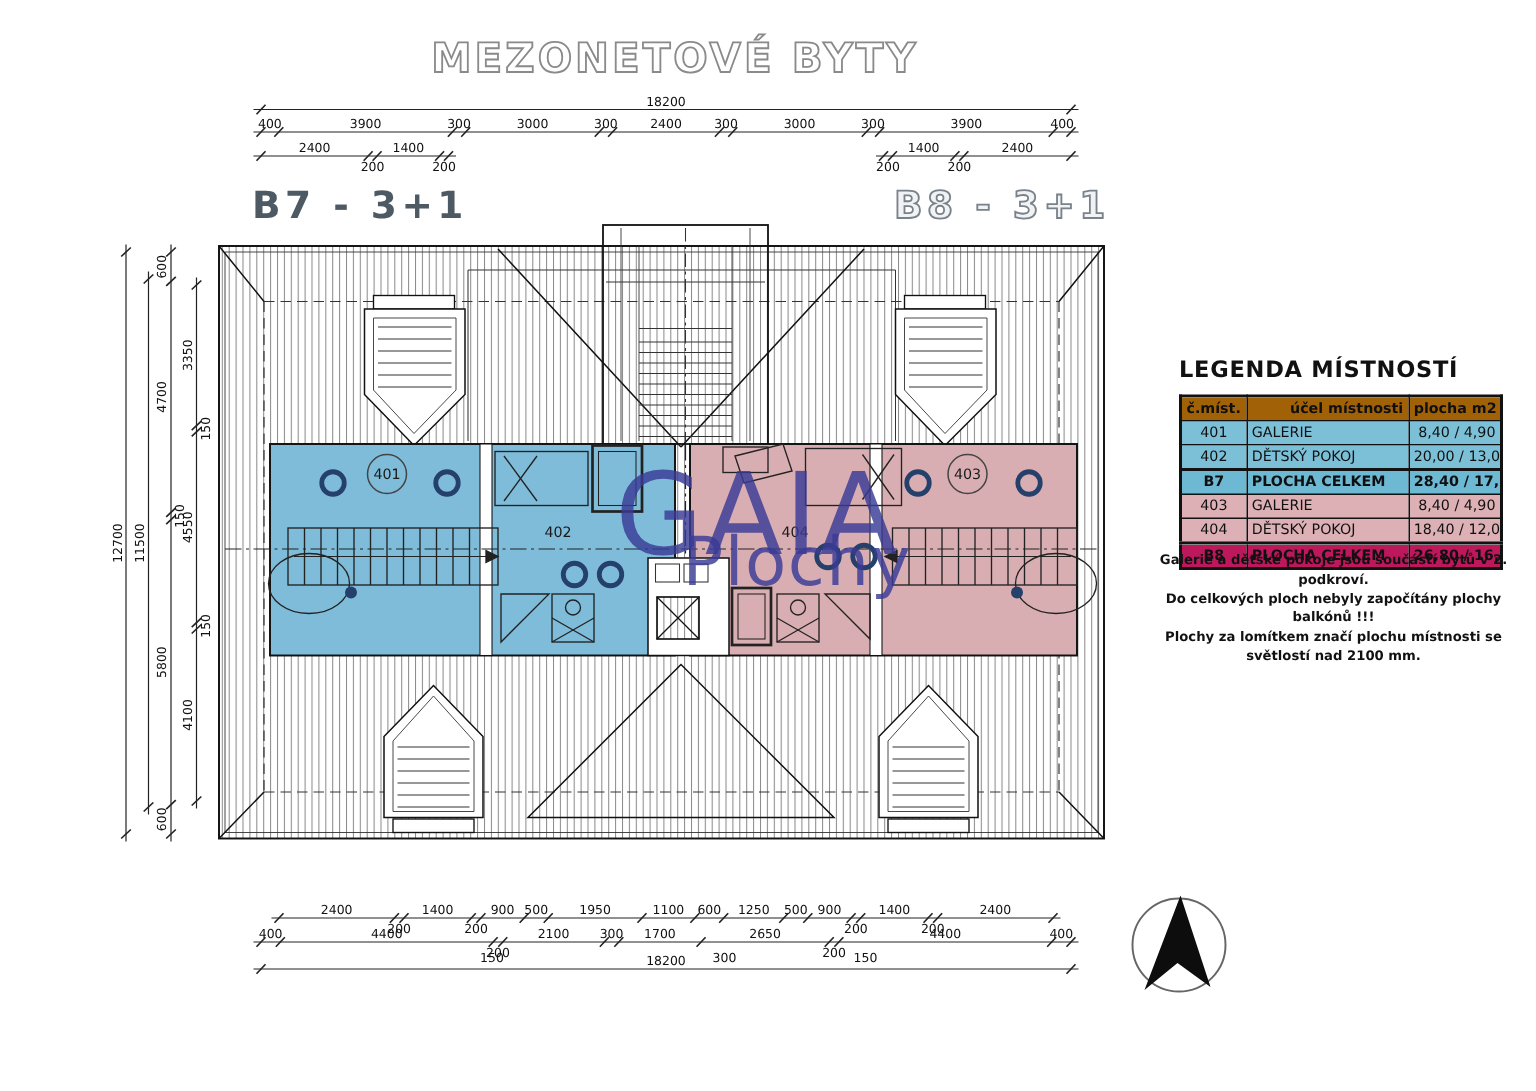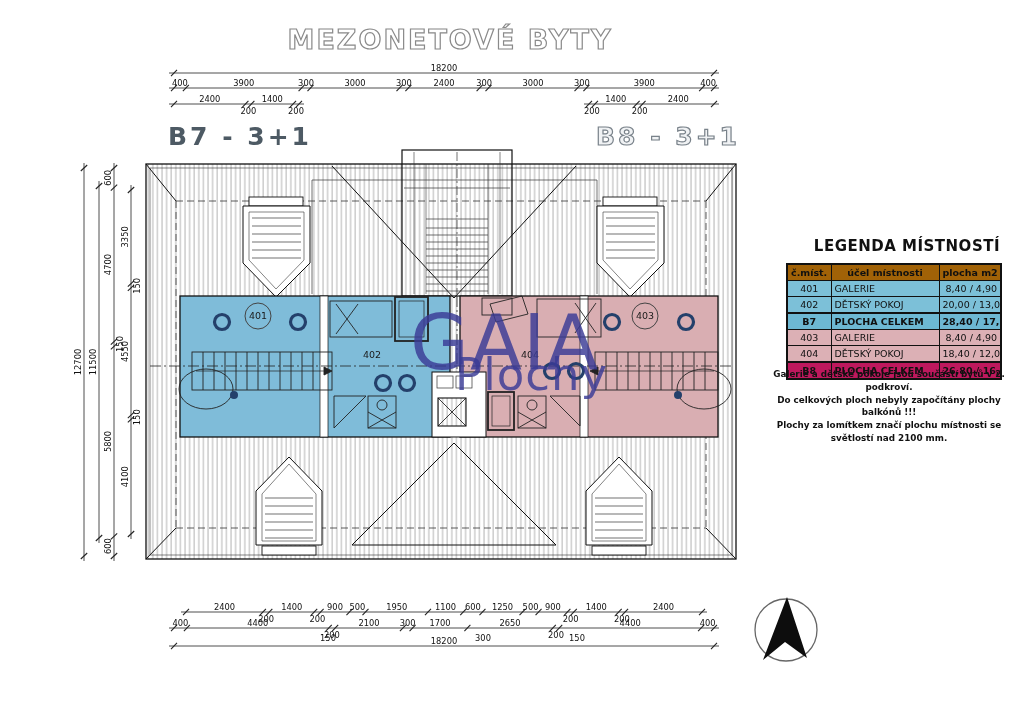--- a/index.html
+++ b/index.html
@@ -9,28 +9,28 @@
   .title-main{position:absolute;left:240px;top:24px;width:420px;text-align:center;
       font-size:27px;font-weight:bold;letter-spacing:2px;color:#fff;
       -webkit-text-stroke:1.2px #8a8a8a;}
   .title-right{position:absolute;left:764px;top:22px;width:254px;text-align:center;
       font-size:22px;font-weight:bold;letter-spacing:1px;color:#fff;
       -webkit-text-stroke:1.1px #8a8a8a;line-height:1.22;}
   .apt-label{position:absolute;font-size:25px;font-weight:bold;letter-spacing:3px;}
   .apt-b7{left:168px;top:122px;color:#4d5a64;}
   .apt-b8{left:596px;top:122px;color:#f0f2f4;-webkit-text-stroke:1.2px #79828a;}
   .legend{position:absolute;left:786px;top:237px;width:214px;}
-  .legend-title{font-size:15px;font-weight:bold;color:#111;text-align:right;margin-bottom:8px;letter-spacing:.5px;}
+  .legend-title{font-size:15px;font-weight:bold;color:#111;text-align:left;margin-bottom:8px;letter-spacing:.5px;}
   table.leg{border-collapse:collapse;width:214px;border:2px solid #111;table-layout:fixed;}
   table.leg th,table.leg td{border:1px solid #111;font-size:9.5px;padding:1px 3px;height:13px;
       color:#101010;white-space:nowrap;overflow:hidden;}
   table.leg th{font-weight:bold;background:#a16207;}
   table.leg col.c1{width:44px}table.leg col.c2{width:108px}table.leg col.c3{width:62px}
   td.id{text-align:center}td.nm{text-align:left}td.ar{text-align:right;padding-right:4px}
-  th.h1{text-align:left;padding-left:4px}th.h2{text-align:center;padding-left:6px}th.h3{text-align:center}
+  th.h1{text-align:left;padding-left:4px}th.h2{text-align:right;padding-left:6px}th.h3{text-align:center}
   tr.c-blue{background:#7cc0d8}tr.c-pink{background:#dcb0b5}
   tr.b{font-weight:bold;}
   tr.b td{border-top:2px solid #111;}
   tr.b.c-blue{background:#6db8d3}tr.b.c-pink{background:#be185d}
   .notes{position:absolute;left:760px;top:368px;width:258px;text-align:center;
       font-size:8.8px;font-weight:bold;color:#111;line-height:1.45;}
   .wm{position:absolute;color:#3a3b96;pointer-events:none;opacity:.82;line-height:1;}
   .wm1{left:410px;top:305px;font-size:76px;letter-spacing:1px;}
   .wm2{left:455px;top:352px;font-size:45px;letter-spacing:1px;}
 </style>

